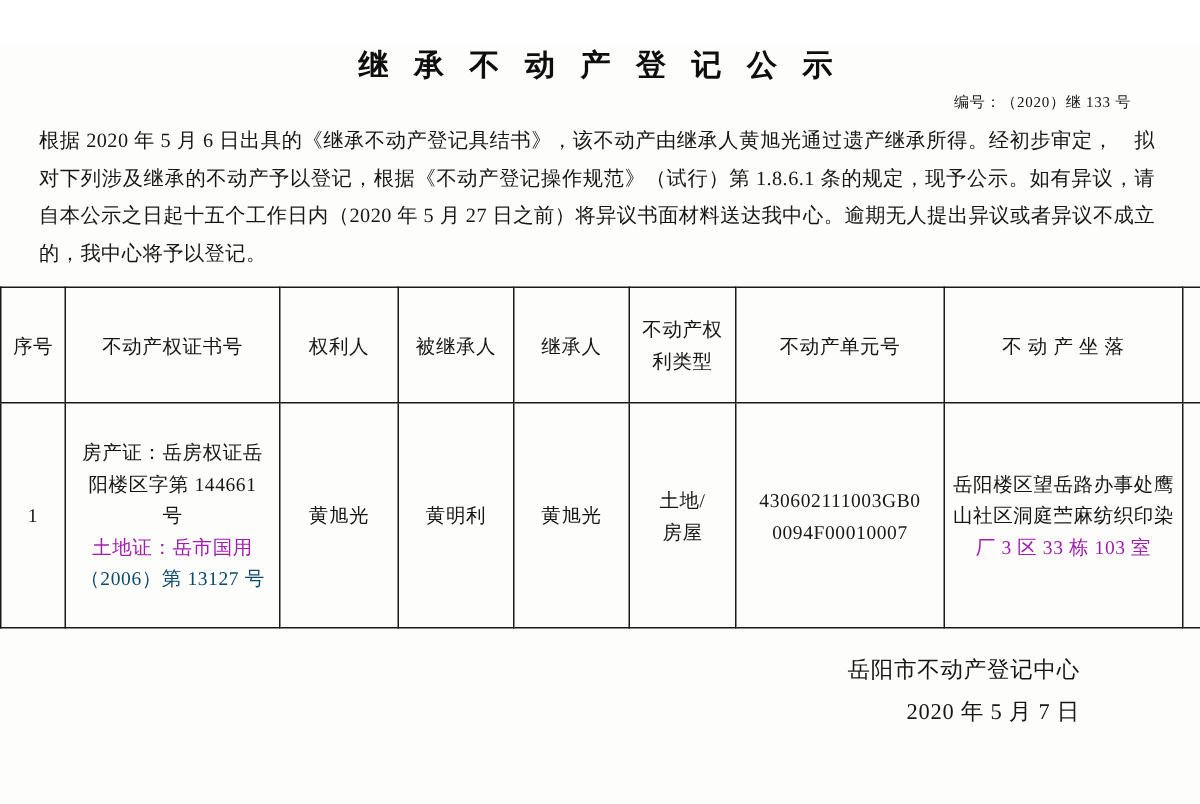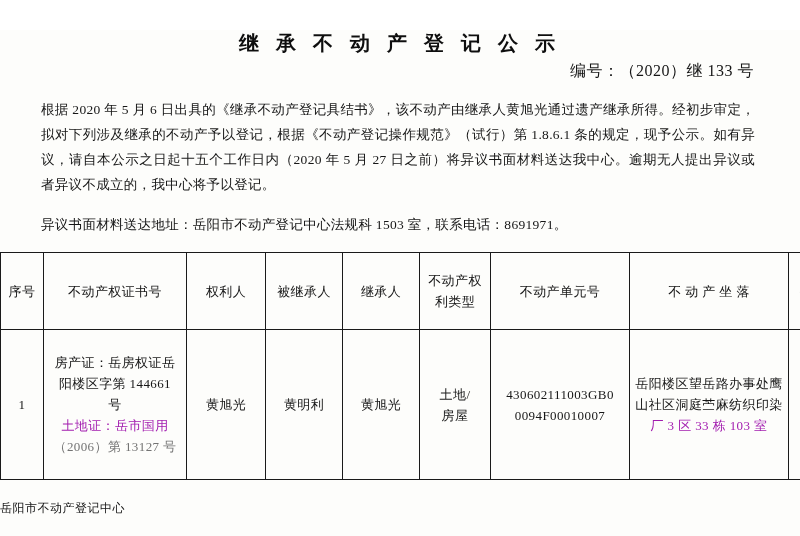--- a/index.html
+++ b/index.html
@@ -26,34 +26,34 @@
     text-align: center;
     font-size: 20px;
     font-weight: bold;
     letter-spacing: 6px;
     margin-top: 30px;
     margin-bottom: 4px;
     color: #0e0e0e;
   }
   .docnum {
     text-align: right;
-    font-size: 16px;
+    font-size: 10px;
     padding-right: 46px;
     margin-bottom: 6px;
     letter-spacing: 0.5px;
   }
   .body-text {
     font-size: 13.5px;
     line-height: 25px;
     padding: 0 30px 0 26px;
     text-align: justify;
     letter-spacing: 0.3px;
   }
   .body-text p {
-    margin: 15px;
+    margin: 0;
     text-indent: 0;
   }
   .indent2 {
     text-indent: 28px;
   }
   table.main {
     border-collapse: collapse;
     width: 756px;
     margin: 10px auto 0 auto;
     table-layout: fixed;
@@ -87,56 +87,55 @@
   .cell-cert {
     text-align: left;
     padding-left: 8px;
     line-height: 30px;
     font-size: 13px;
   }
   .faded {
     color: #a21caf;
   }
   .faded2 {
-    color: #737373;
+    color: #0c4a6e;
   }
   .unit-num {
     line-height: 24px;
     font-size: 12.5px;
     letter-spacing: 0.2px;
     font-family: Liberation Serif, serif;
   }
   .loc-text {
     text-align: left;
     padding-left: 6px;
     line-height: 28px;
     font-size: 13px;
   }
   .footer {
     margin-top: 14px;
     padding-right: 80px;
-    text-align: left;
-    font-size: 12px;
+    text-align: right;
+    font-size: 15px;
     line-height: 28px;
     letter-spacing: 0.5px;
   }
   .nowrap { white-space: nowrap; }
 </style>
 </head>
 <body>
 
 <div class="page">
 
   <div class="title">继 承 不 动 产 登 记 公 示</div>
 
   <div class="docnum">编号：（2020）继 133 号</div>
 
   <div class="body-text">
     <p class="indent2">根据 2020 年 5 月 6 日出具的《继承不动产登记具结书》，该不动产由继承人黄旭光通过遗产继承所得。经初步审定，　拟对下列涉及继承的不动产予以登记，根据《不动产登记操作规范》（试行）第 1.8.6.1 条的规定，现予公示。如有异议，请自本公示之日起十五个工作日内（2020 年 5 月 27 日之前）将异议书面材料送达我中心。逾期无人提出异议或者异议不成立的，我中心将予以登记。</p>
-    <p class="indent2">异议书面材料送达地址：岳阳市不动产登记中心法规科 1503 室，联系电话：8691971。</p>
   </div>
 
   <table class="main">
     <thead>
       <tr>
         <th class="col-seq">序号</th>
         <th class="col-cert">不动产权证书号</th>
         <th class="col-right">权利人</th>
         <th class="col-decedent">被继承人</th>
         <th class="col-heir">继承人</th>
@@ -175,15 +174,16 @@
         <td>
           <div>继</div>
           <div>承</div>
         </td>
       </tr>
     </tbody>
   </table>
 
   <div class="footer">
     <div class="nowrap">岳阳市不动产登记中心</div>
+    <div class="nowrap">2020 年 5 月 7 日</div>
   </div>
 
 </div>
 
 </body></html>

